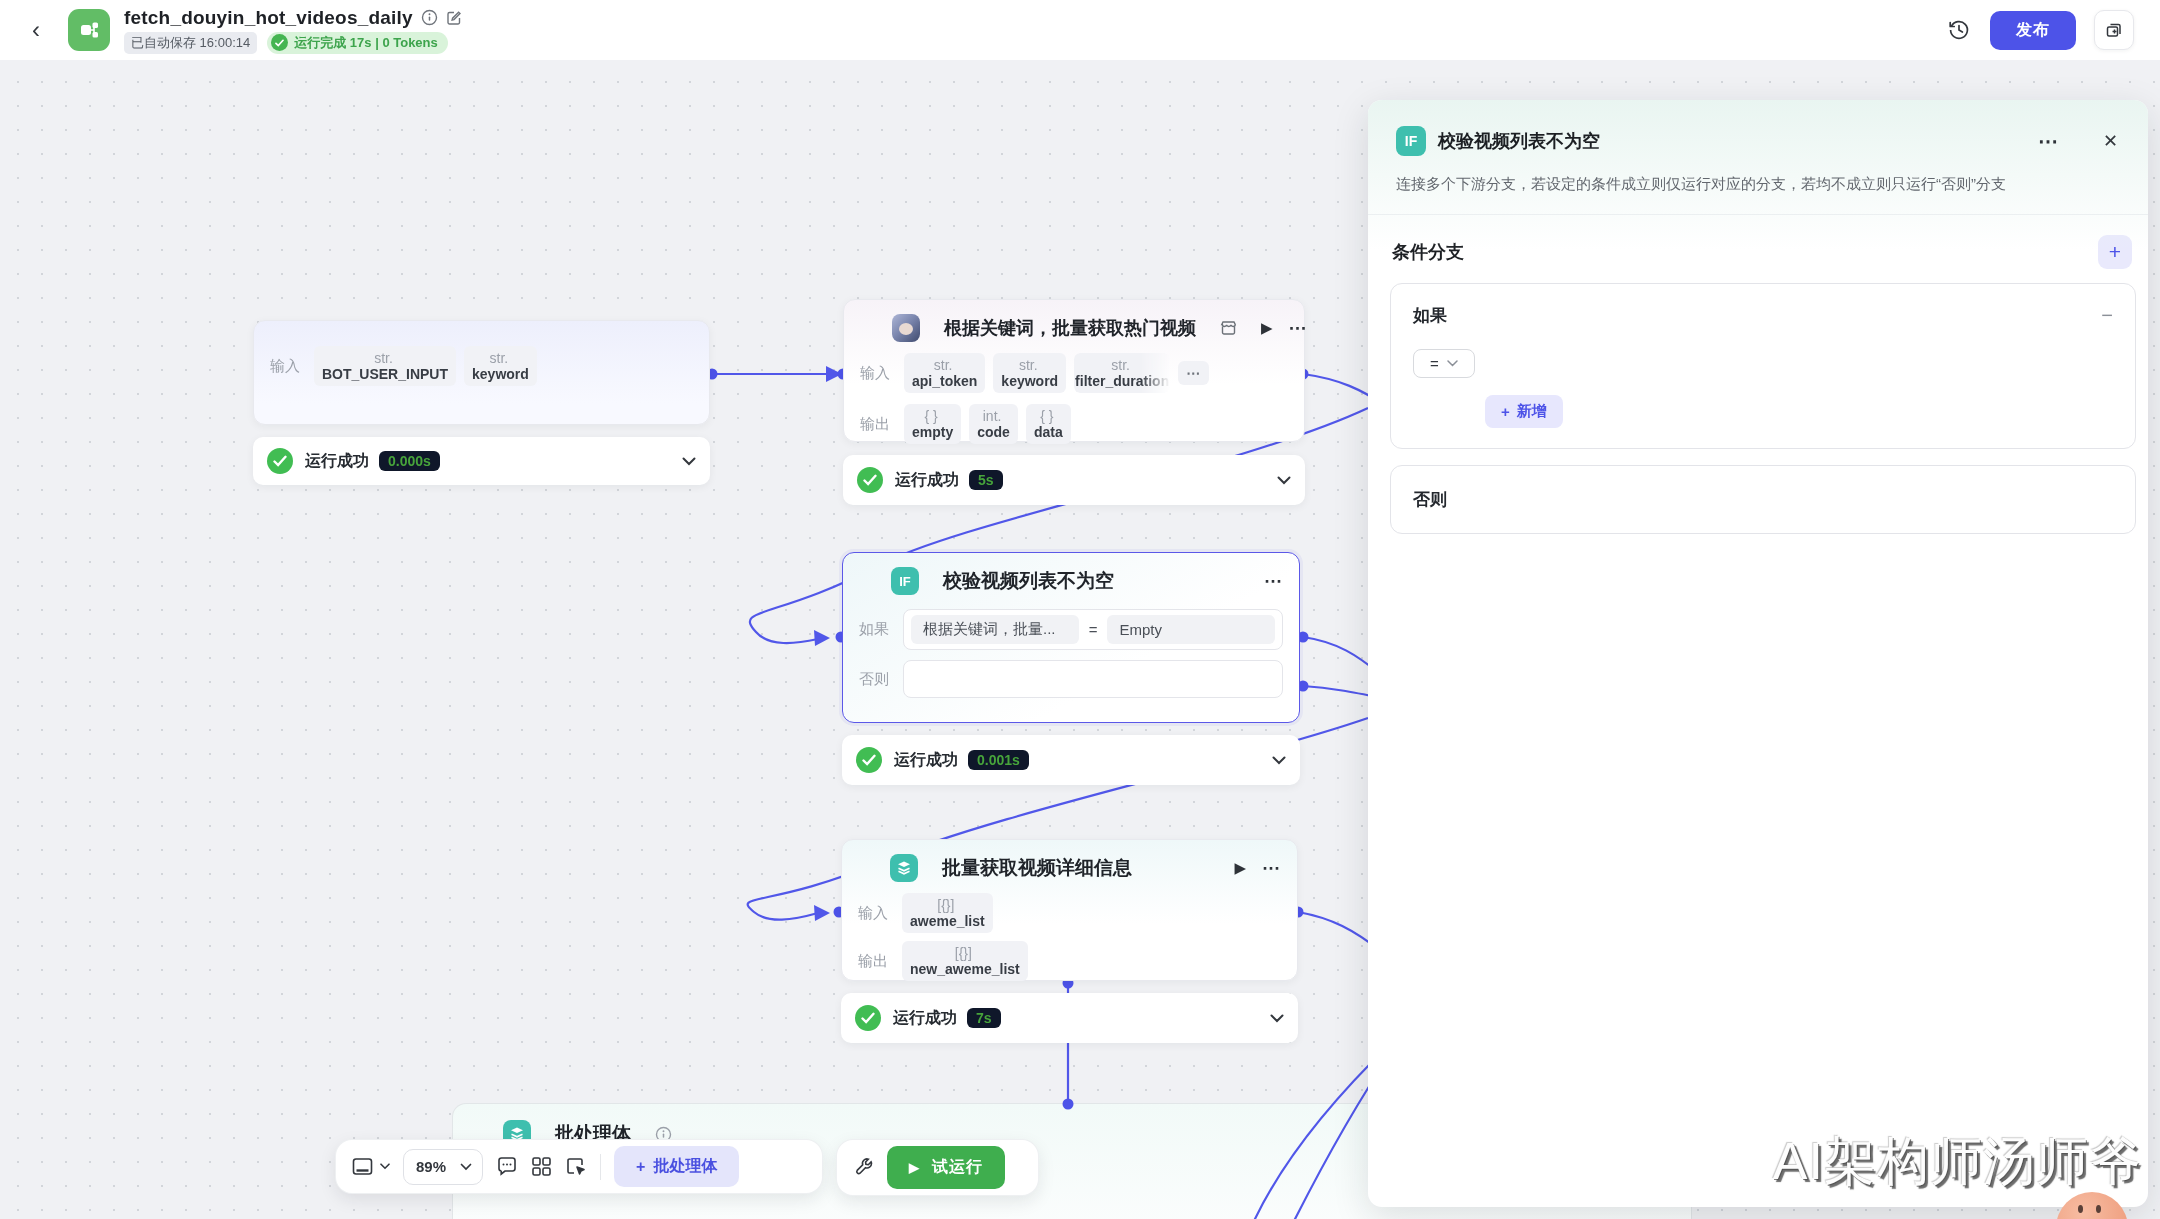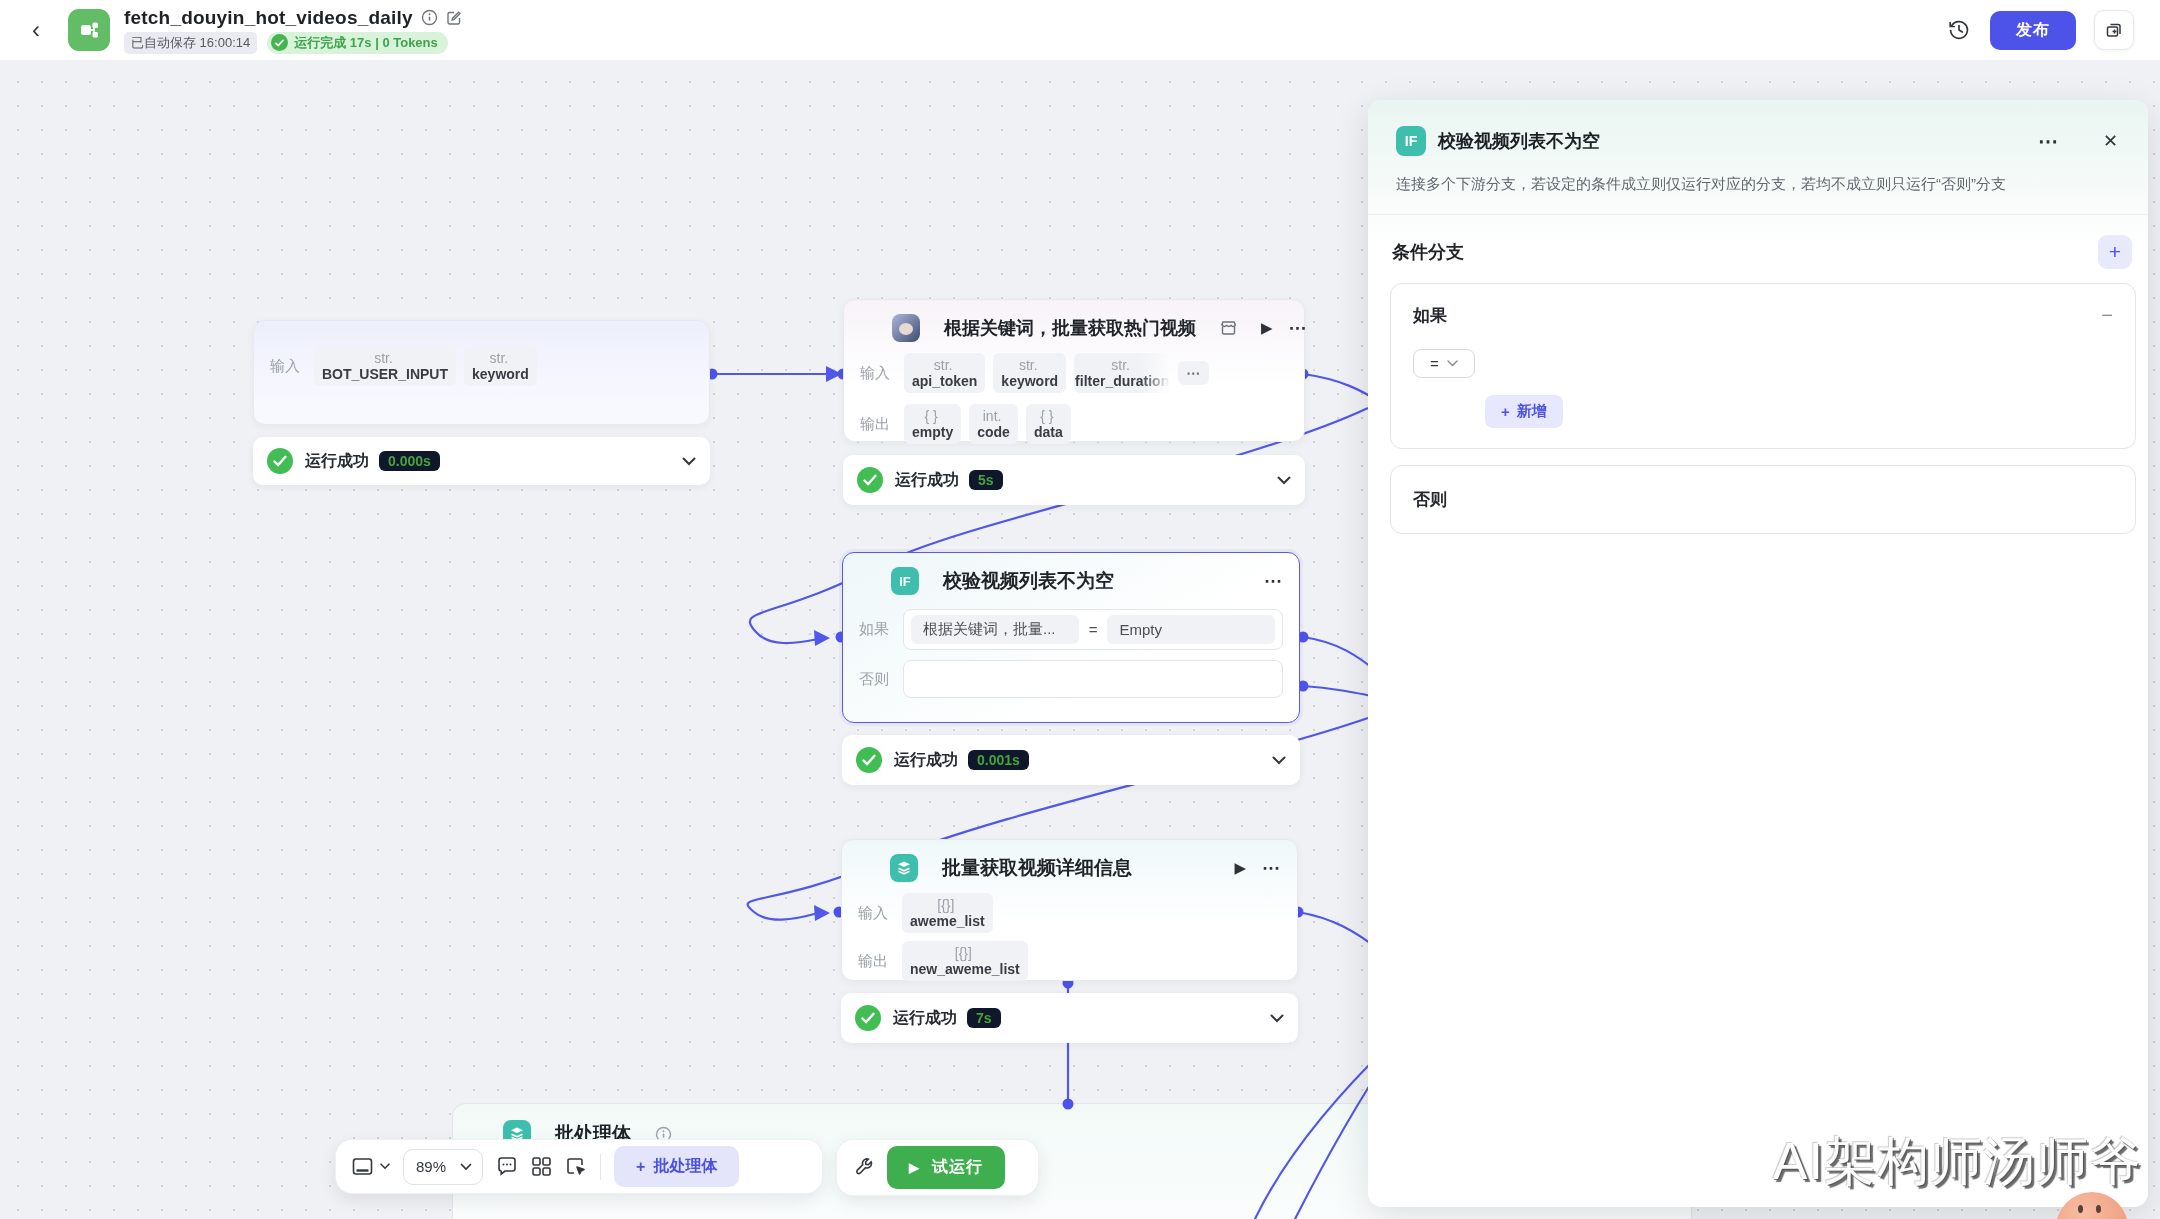--- a/index.html
+++ b/index.html
@@ -65,21 +65,21 @@
 
   .batch-container { position:absolute; left:452px; top:1103px; width:1240px; height:130px; z-index:1;
     background:linear-gradient(180deg,#f2faf8,#fbfdfd); border:1px solid #e2e6e8; border-bottom:none; border-radius:14px 14px 0 0; padding:16px 18px; }
 
   
   .toolbar-pill { position:absolute; background:#fff; border-radius:16px; box-shadow:0 0 0 1px #eef0f2, 0 6px 18px rgba(25,30,40,.10); display:flex; align-items:center; z-index:5; }
   .tp1 { left:336px; top:1140px; width:486px; height:53px; padding:0 12px 0 16px; gap:13px; }
   .tp2 { left:837px; top:1140px; width:201px; height:55px; padding:0 10px 0 16px; gap:12px; }
   .tool-ico { display:flex; align-items:center; color:#33373d; cursor:pointer; }
   .zoom-pill { border:1px solid #dfe1e6; border-radius:10px; height:36px; display:flex; align-items:center; padding:0 10px 0 12px; gap:14px; cursor:pointer; }
-  .zoom-val { font-size:15px; color:#33373d; }
+  .zoom-val { font-size:15px; color:#33373d;font-weight:bold; }
   .v-div { width:1px; height:26px; background:#e5e7ea; }
   .add-node-btn { background:#e4e5fb; color:#4a50e0; font-size:16px; font-weight:700; border:none; border-radius:10px; height:41px; padding:0 22px; display:flex; align-items:center; gap:8px; cursor:pointer; }
   .run-btn { background:#3fae4e; color:#fff; font-size:16px; font-weight:700; border:none; border-radius:10px; height:43px; padding:0 22px; display:flex; align-items:center; gap:12px; cursor:pointer; letter-spacing:1px; }
 
   
   .panel { position:absolute; left:1368px; top:100px; width:780px; height:1107px; background:#fff; border-radius:14px; box-shadow:0 10px 36px rgba(25,30,40,.13); z-index:6; overflow:hidden; }
   .panel-head-bg { position:absolute; left:0; top:0; width:100%; height:150px; background:linear-gradient(180deg,#e9f5f1,rgba(255,255,255,0)); pointer-events:none; }
   .panel-head { position:relative; display:flex; align-items:center; padding:26px 30px 0 28px; gap:12px; }
   .panel-if-icon { width:30px; height:30px; border-radius:8px; background:#3ebfae; color:#fff; font-size:14px; font-weight:700; display:flex; align-items:center; justify-content:center; flex:none; }
   .panel-title { font-size:18px; font-weight:700; color:#1c1f23; }

